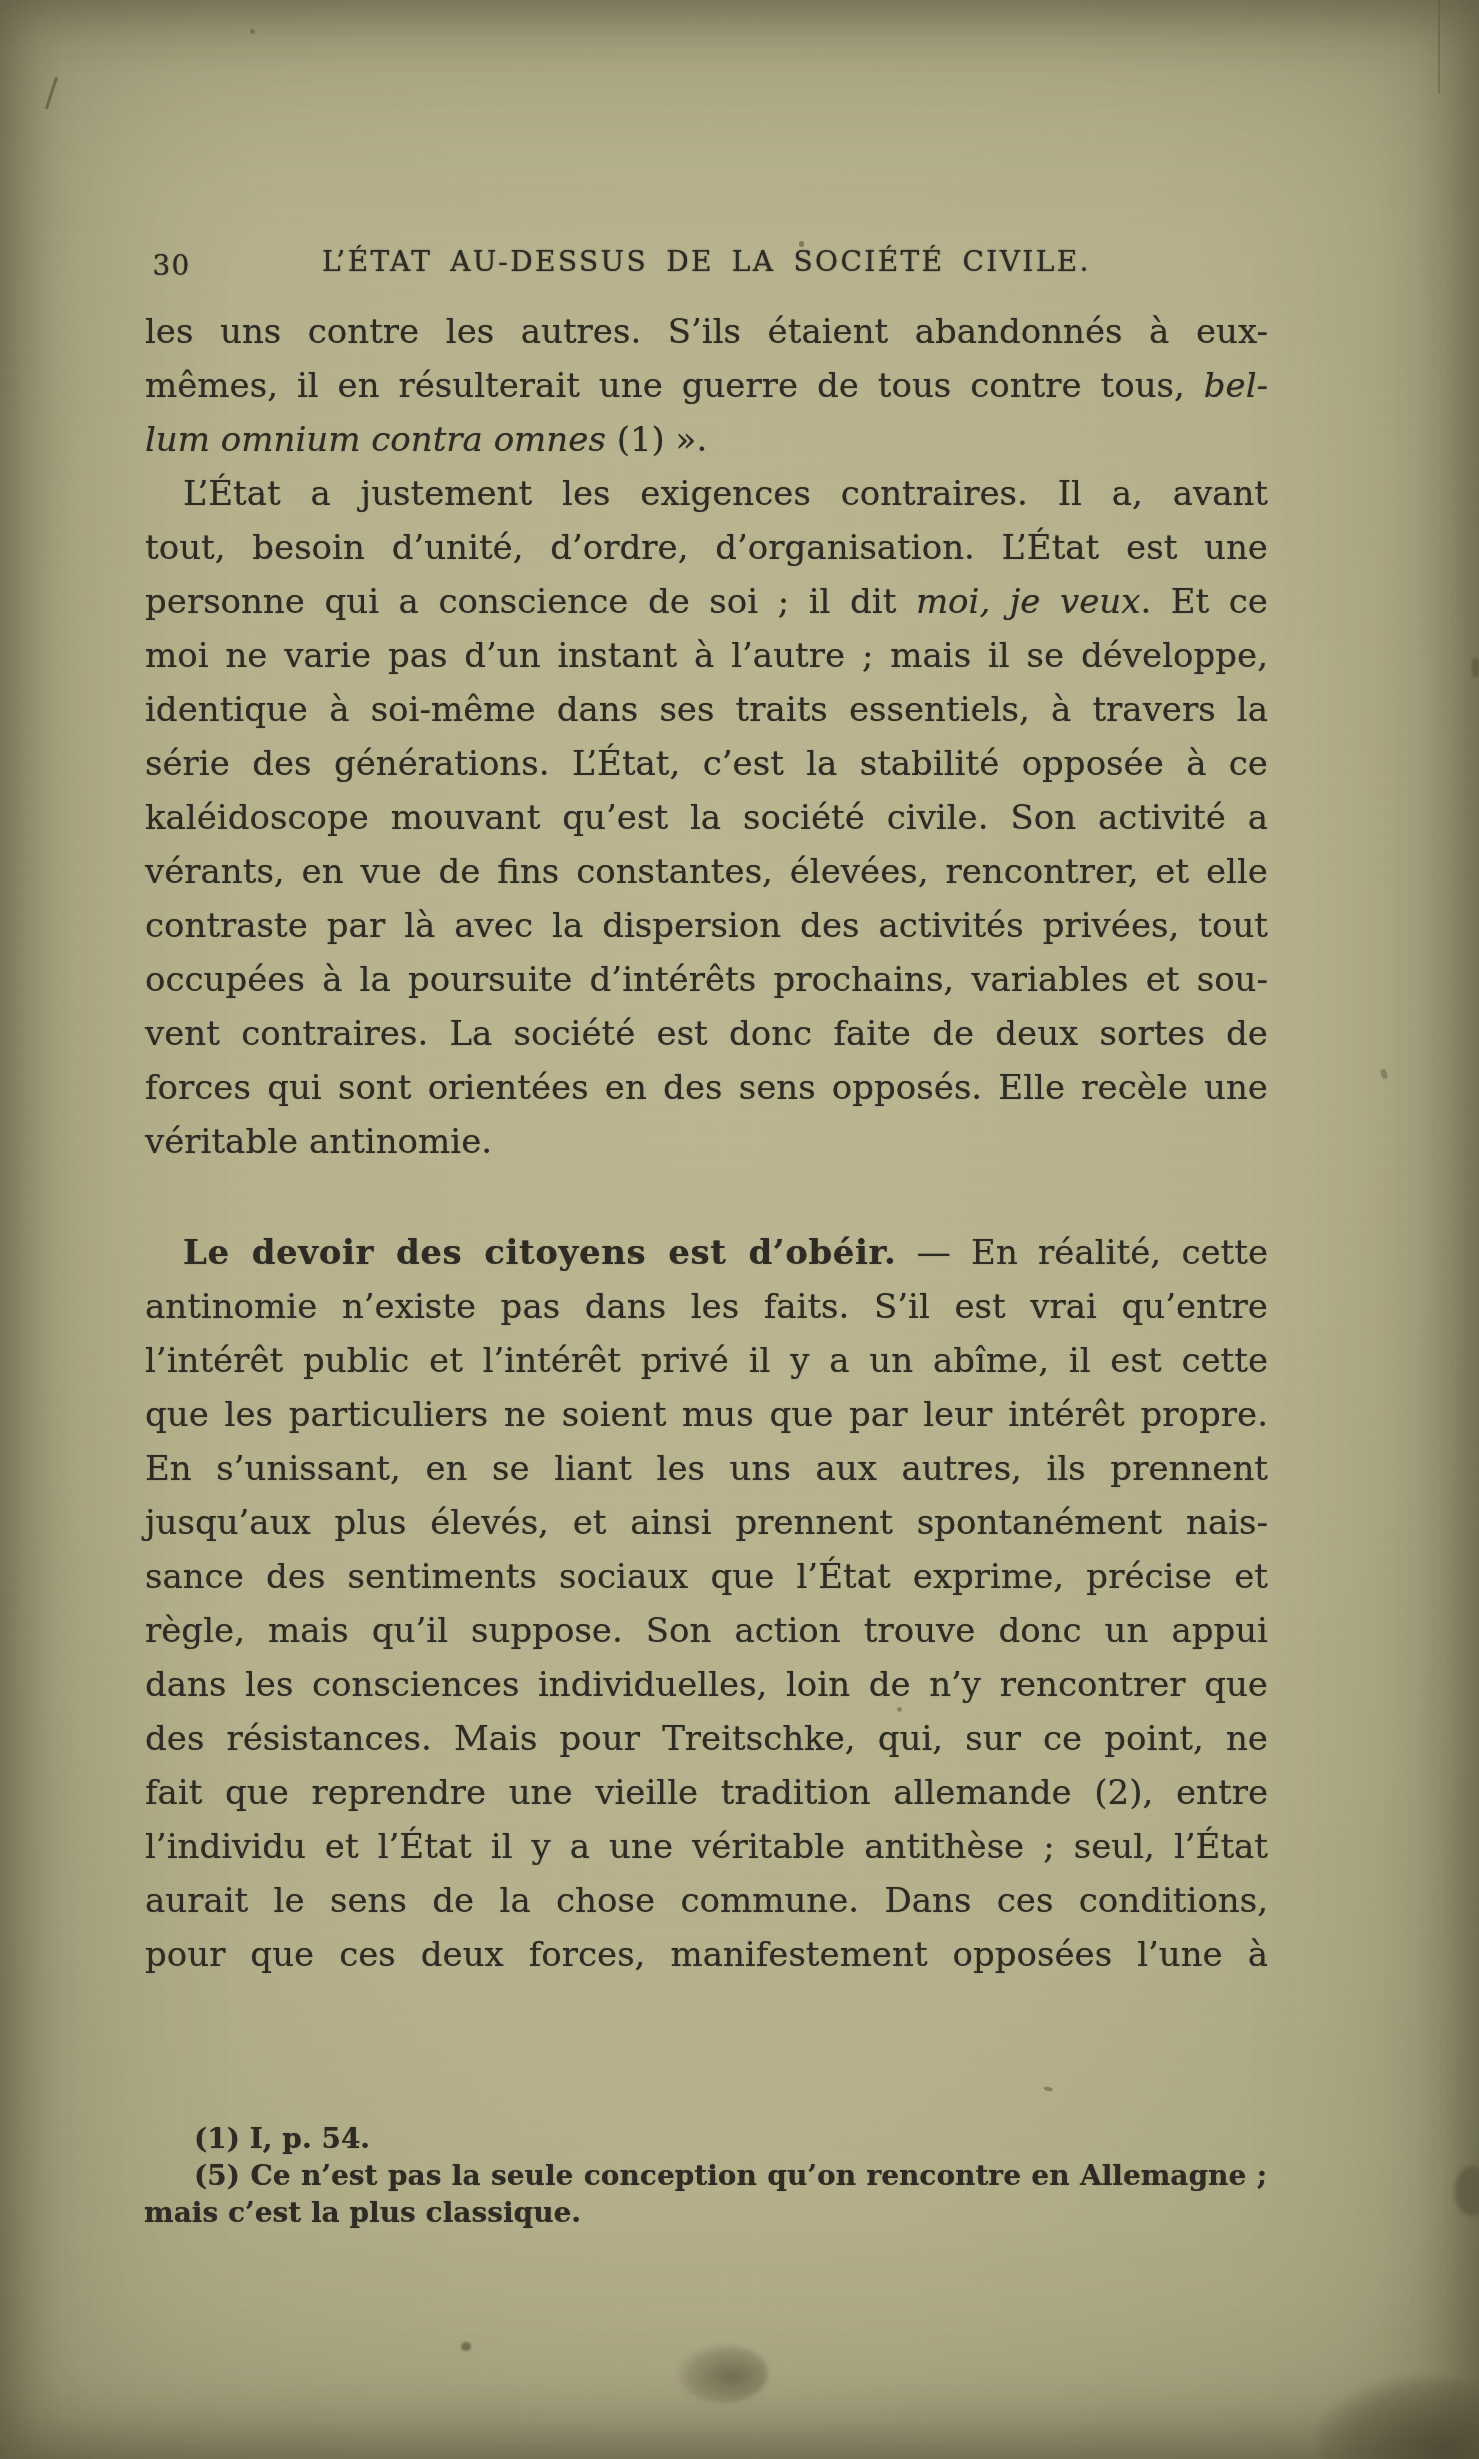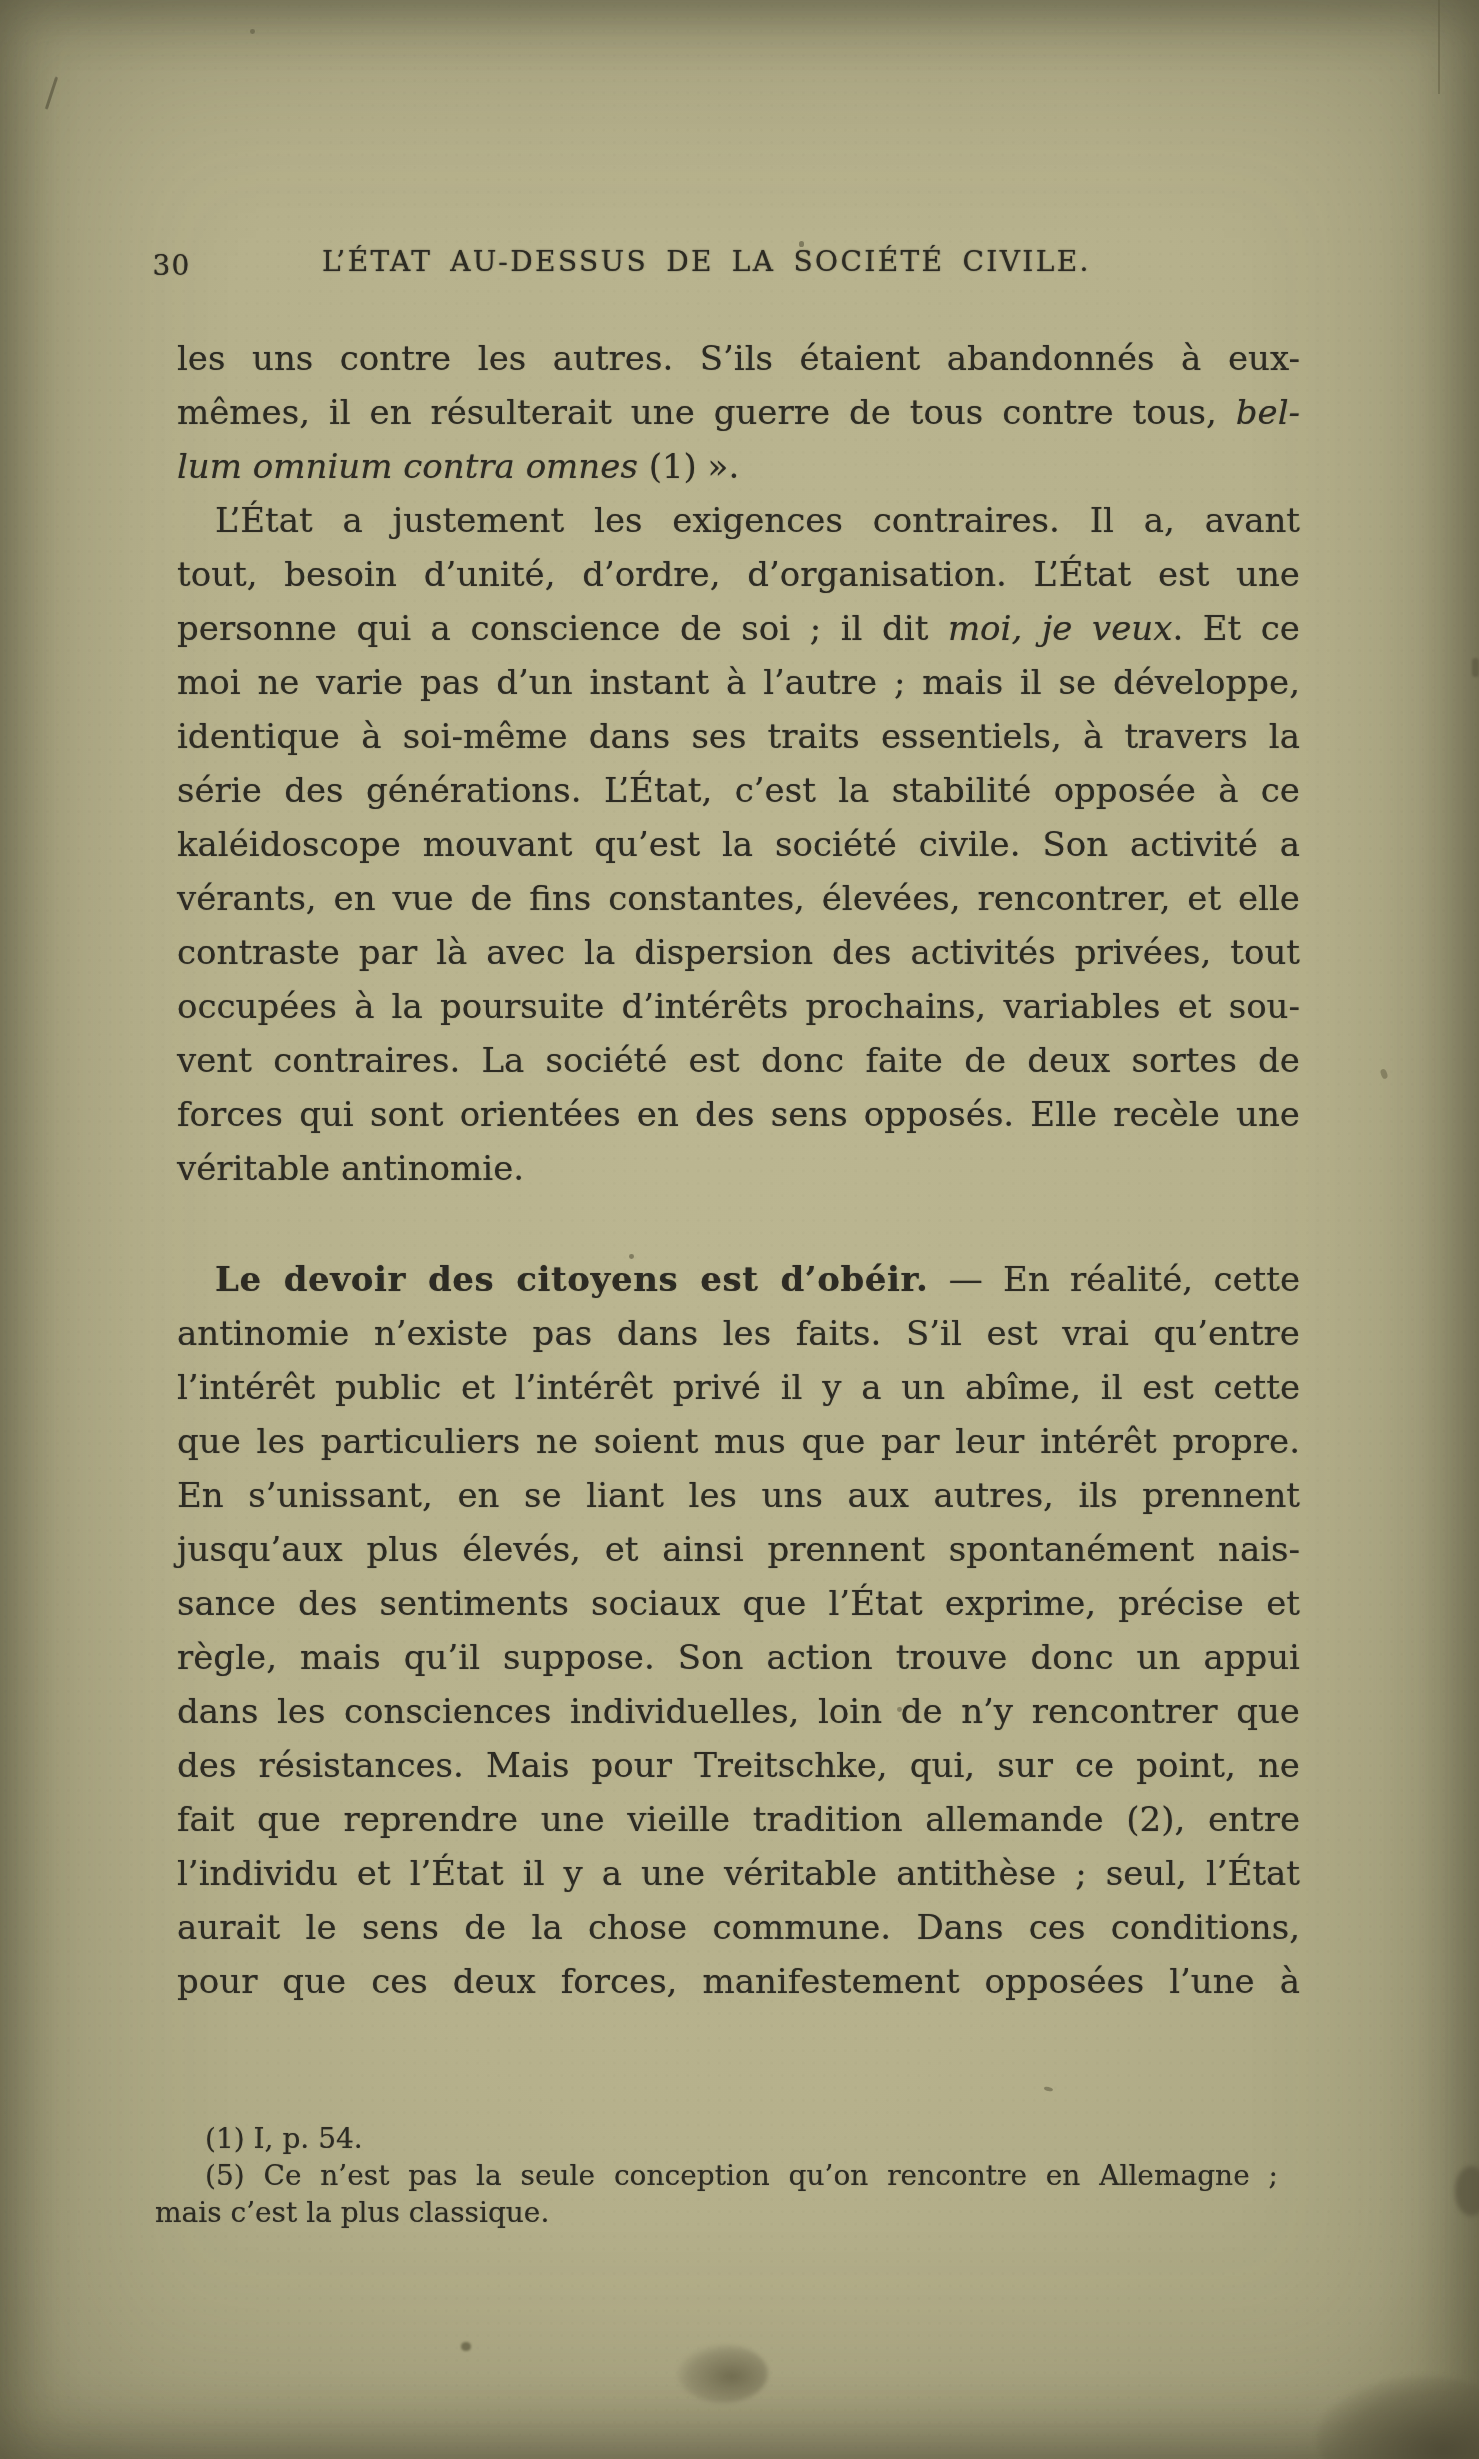--- a/index.html
+++ b/index.html
@@ -31,35 +31,35 @@
     font-size: 28px; letter-spacing: 1px;
     text-shadow: 0 0 1.2px rgba(45,43,35,0.8);
   }
   .running-title {
     display: block; text-align: center;
     font-size: 28px; letter-spacing: 2.4px; word-spacing: 6.7px;
     text-shadow: 0 0 1.4px rgba(45,43,35,0.85);
     white-space: nowrap;
   }
 
-  .body-text { position: absolute; top: 331px; left: 145px; width: 1123px; margin-left: 32px; }
+  .body-text { position: absolute; top: 304px; left: 145px; width: 1123px; }
   .paragraph { margin: 0; }
   .paragraph.gap { margin-top: 57px; }
   .line {
     font-size: 34px; line-height: 54px; height: 54px;
     text-align: justify; text-align-last: justify;
     white-space: nowrap;
     text-shadow: 0 0 1.1px rgba(42,40,32,0.55);
   }
   .line.last { text-align-last: left; }
   .line.indent { text-indent: 38px; }
   .seg-italic { font-style: italic; }
   .seg-bold { font-weight: bold; letter-spacing: 0.6px; }
 
-  .footnotes { position: absolute; top: 2120px; left: 155px; width: 1123px; }
+  .footnotes { position: absolute; top: 2120px; left: 144px; width: 1123px; font-weight: bold; }
   .footnotes .line {
     font-size: 28px; line-height: 37px; height: 37px;
     text-shadow: 0 0 1px rgba(42,40,32,0.55);
   }
   .footnotes .line.indent { text-indent: 50px; }
 
   
   .mark { position: absolute; pointer-events: none; }
   .scratch-tl { left: 50px; top: 76px; width: 2.9px; height: 34px;
     background: rgba(73,70,50,0.55); transform: rotate(18deg); border-radius: 1.9px; filter: blur(0.6px); }

